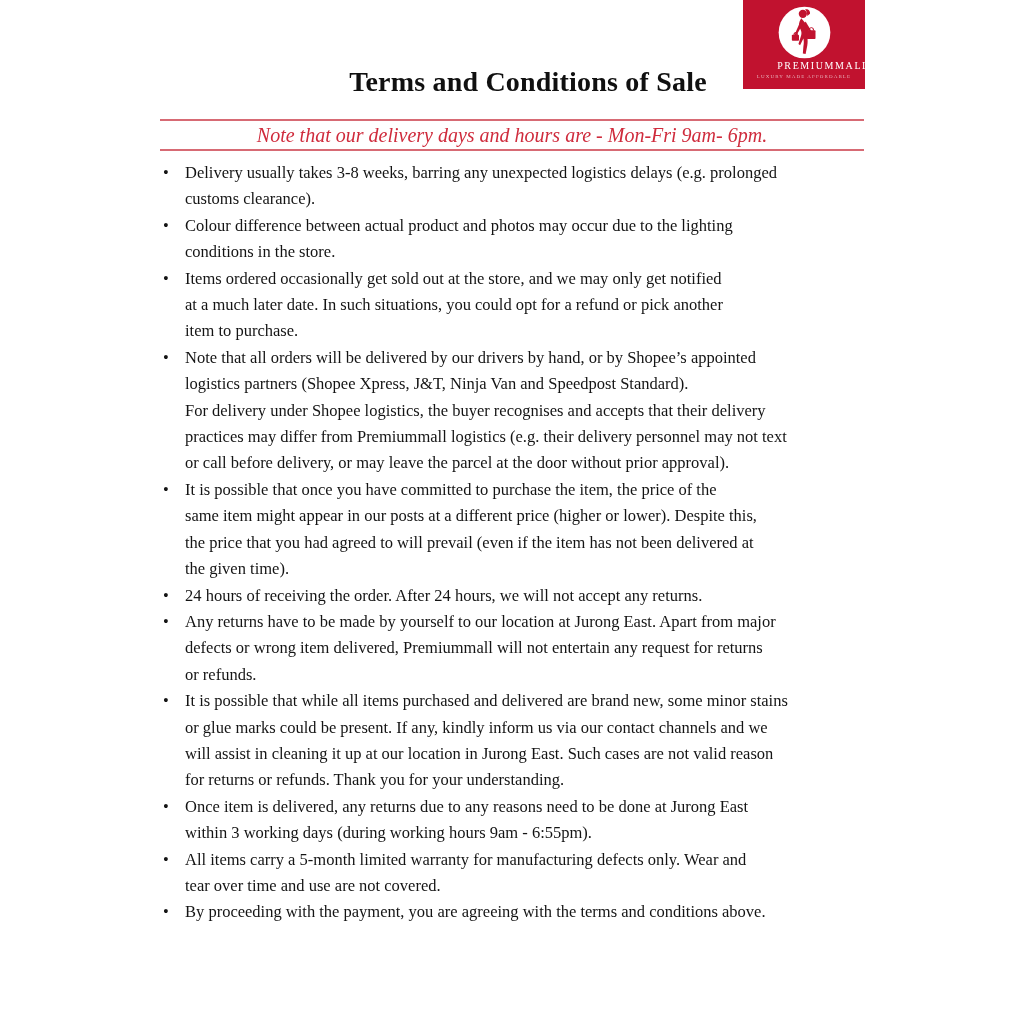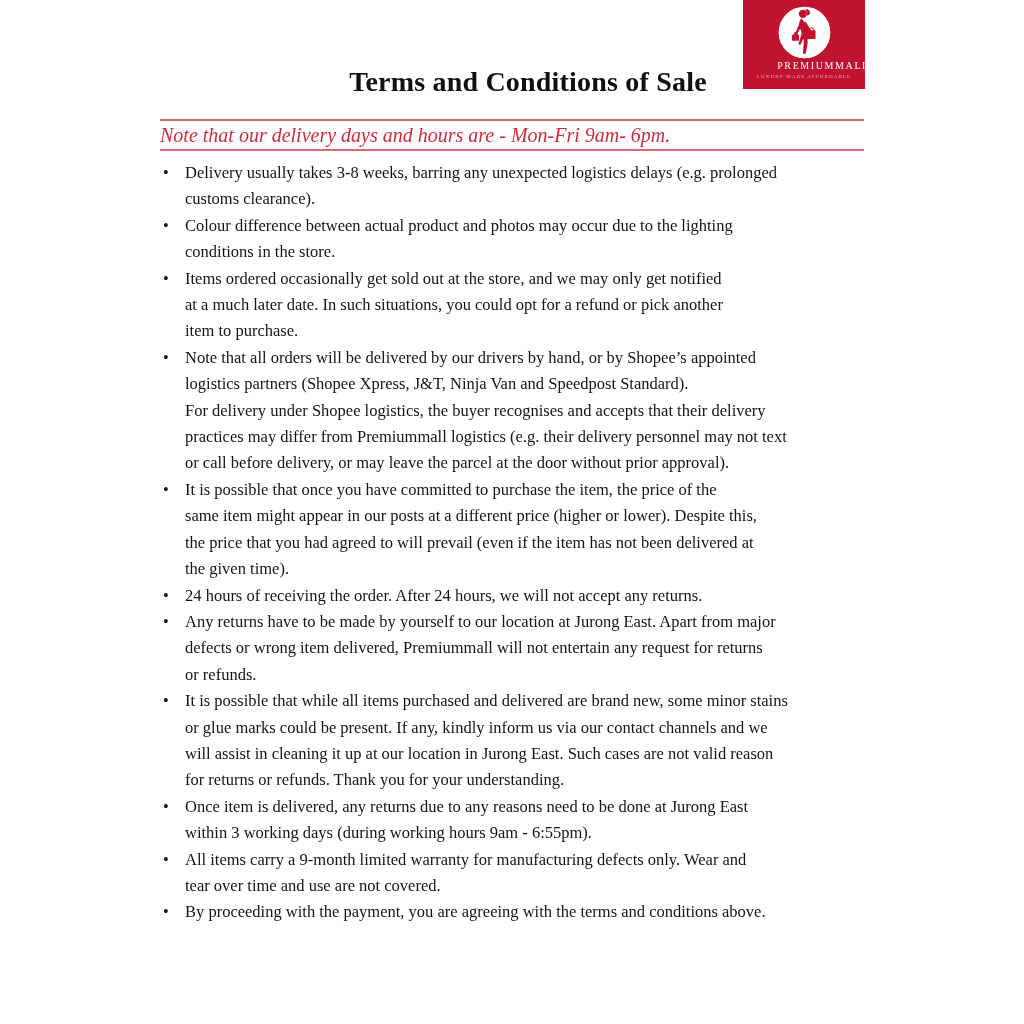--- a/index.html
+++ b/index.html
@@ -26,21 +26,21 @@
   .doc-title {
     position: absolute; left: 16px; top: 66px; width: 1024px;
     text-align: center; font-size: 28px; font-weight: bold; color: #101010;
     letter-spacing: 0.2px;
   }
 
   
   .notice-band {
     position: absolute; left: 160px; top: 119px; width: 704px; height: 32px;
     border-top: 2px solid #D76A74; border-bottom: 2px solid #D76A74;
-    display: flex; align-items: center; justify-content: flex-start;
+    display: flex; align-items: center; justify-content: center;
   }
   .notice-text {
     color: #CF2B3C; font-style: italic; font-size: 20px; white-space: nowrap;
   }
 
   
   .terms-list {
     position: absolute; left: 160px; top: 160px; width: 710px;
   }
   .term-item {
@@ -133,20 +133,20 @@
 will assist in cleaning it up at our location in Jurong East. Such cases are not valid reason
 for returns or refunds. Thank you for your understanding.</span></span>
   </div>
   <div class="term-item">
     <span class="term-marker">•</span>
     <span class="term-text"><span>Once item is delivered, any returns due to any reasons need to be done at Jurong East
 within </span><b>3 working days</b><span> (during working hours 9am - 6:55pm).</span></span>
   </div>
   <div class="term-item">
     <span class="term-marker">•</span>
-    <span class="term-text"><span>All items carry a </span><b>9-month</b><span> limited warranty for manufacturing defects only. Wear and
+    <span class="term-text"><span>All items carry a </span><b>5-month</b><span> limited warranty for manufacturing defects only. Wear and
 tear over time and use are not covered.</span></span>
   </div>
   <div class="term-item">
     <span class="term-marker">•</span>
     <span class="term-text"><span>By proceeding with the payment, you are agreeing with the terms and conditions above.</span></span>
   </div>
 </div>
 
 </body></html>

